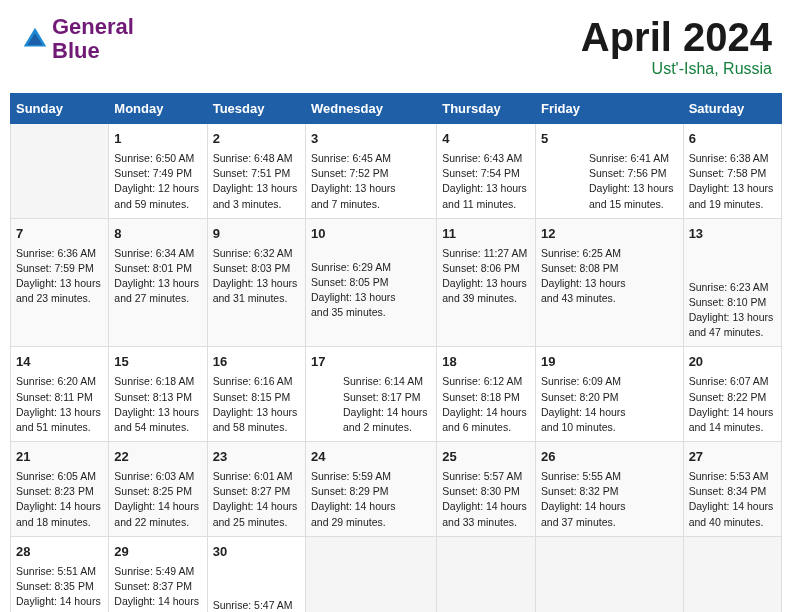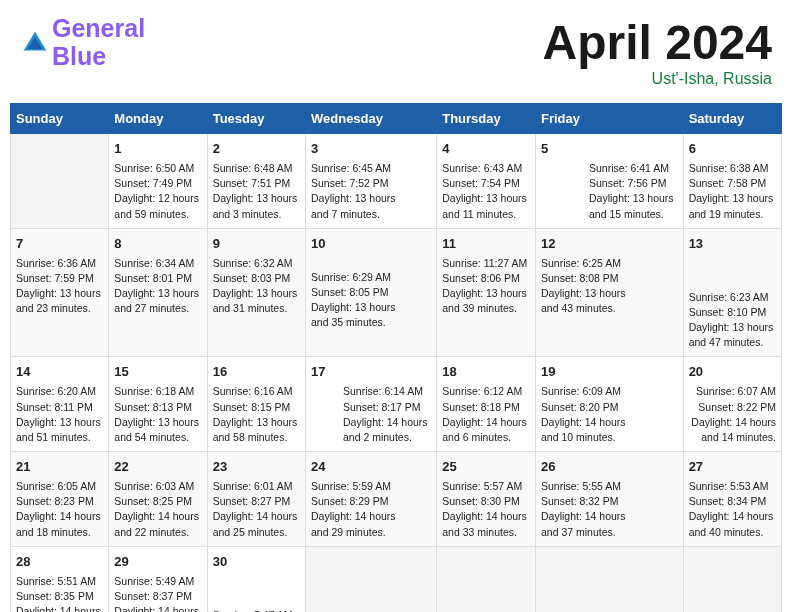--- a/index.html
+++ b/index.html
@@ -15,35 +15,35 @@
       justify-content: space-between;
       align-items: flex-start;
       margin-bottom: 10px;
       padding: 5px 10px;
     }
     .logo {
       display: flex;
       align-items: center;
     }
     .logo-text {
-      font-size: 25px;
+      font-size: 22px;
       font-weight: bold;
-      color: #8b5cf6;
+      color: #701a75;
       line-height: 1.1;
     }
     .logo-icon {
       width: 30px;
       height: 30px;
       margin-right: 2px;
     }
     .title-block {
       text-align: right;
     }
     .title-block h1 {
-      font-size: 48px;
+      font-size: 40px;
       font-weight: bold;
       color: #1a1a1a;
     }
     .title-block h2 {
       font-size: 16px;
       font-weight: normal;
       color: #15803d;
     }
     table {
       width: 100%;
@@ -258,21 +258,21 @@
         </td>
         <td>
           <span class="day-number">19</span>
           <div class="cell-content" style="white-space: pre-line;">Sunrise: 6:09 AM
 Sunset: 8:20 PM
 Daylight: 14 hours
 and 10 minutes.</div>
         </td>
         <td>
           <span class="day-number">20</span>
-          <div class="cell-content" style="white-space: pre-line; text-align: right;">Sunrise: 6:07 AM
+          <div class="cell-content" style="white-space: pre-line;">Sunrise: 6:07 AM
 Sunset: 8:22 PM
 Daylight: 14 hours
 and 14 minutes.</div>
         </td>
       </tr>
       <tr>
         <td>
           <span class="day-number">21</span>
           <div class="cell-content" style="white-space: pre-line;">Sunrise: 6:05 AM
 Sunset: 8:23 PM

